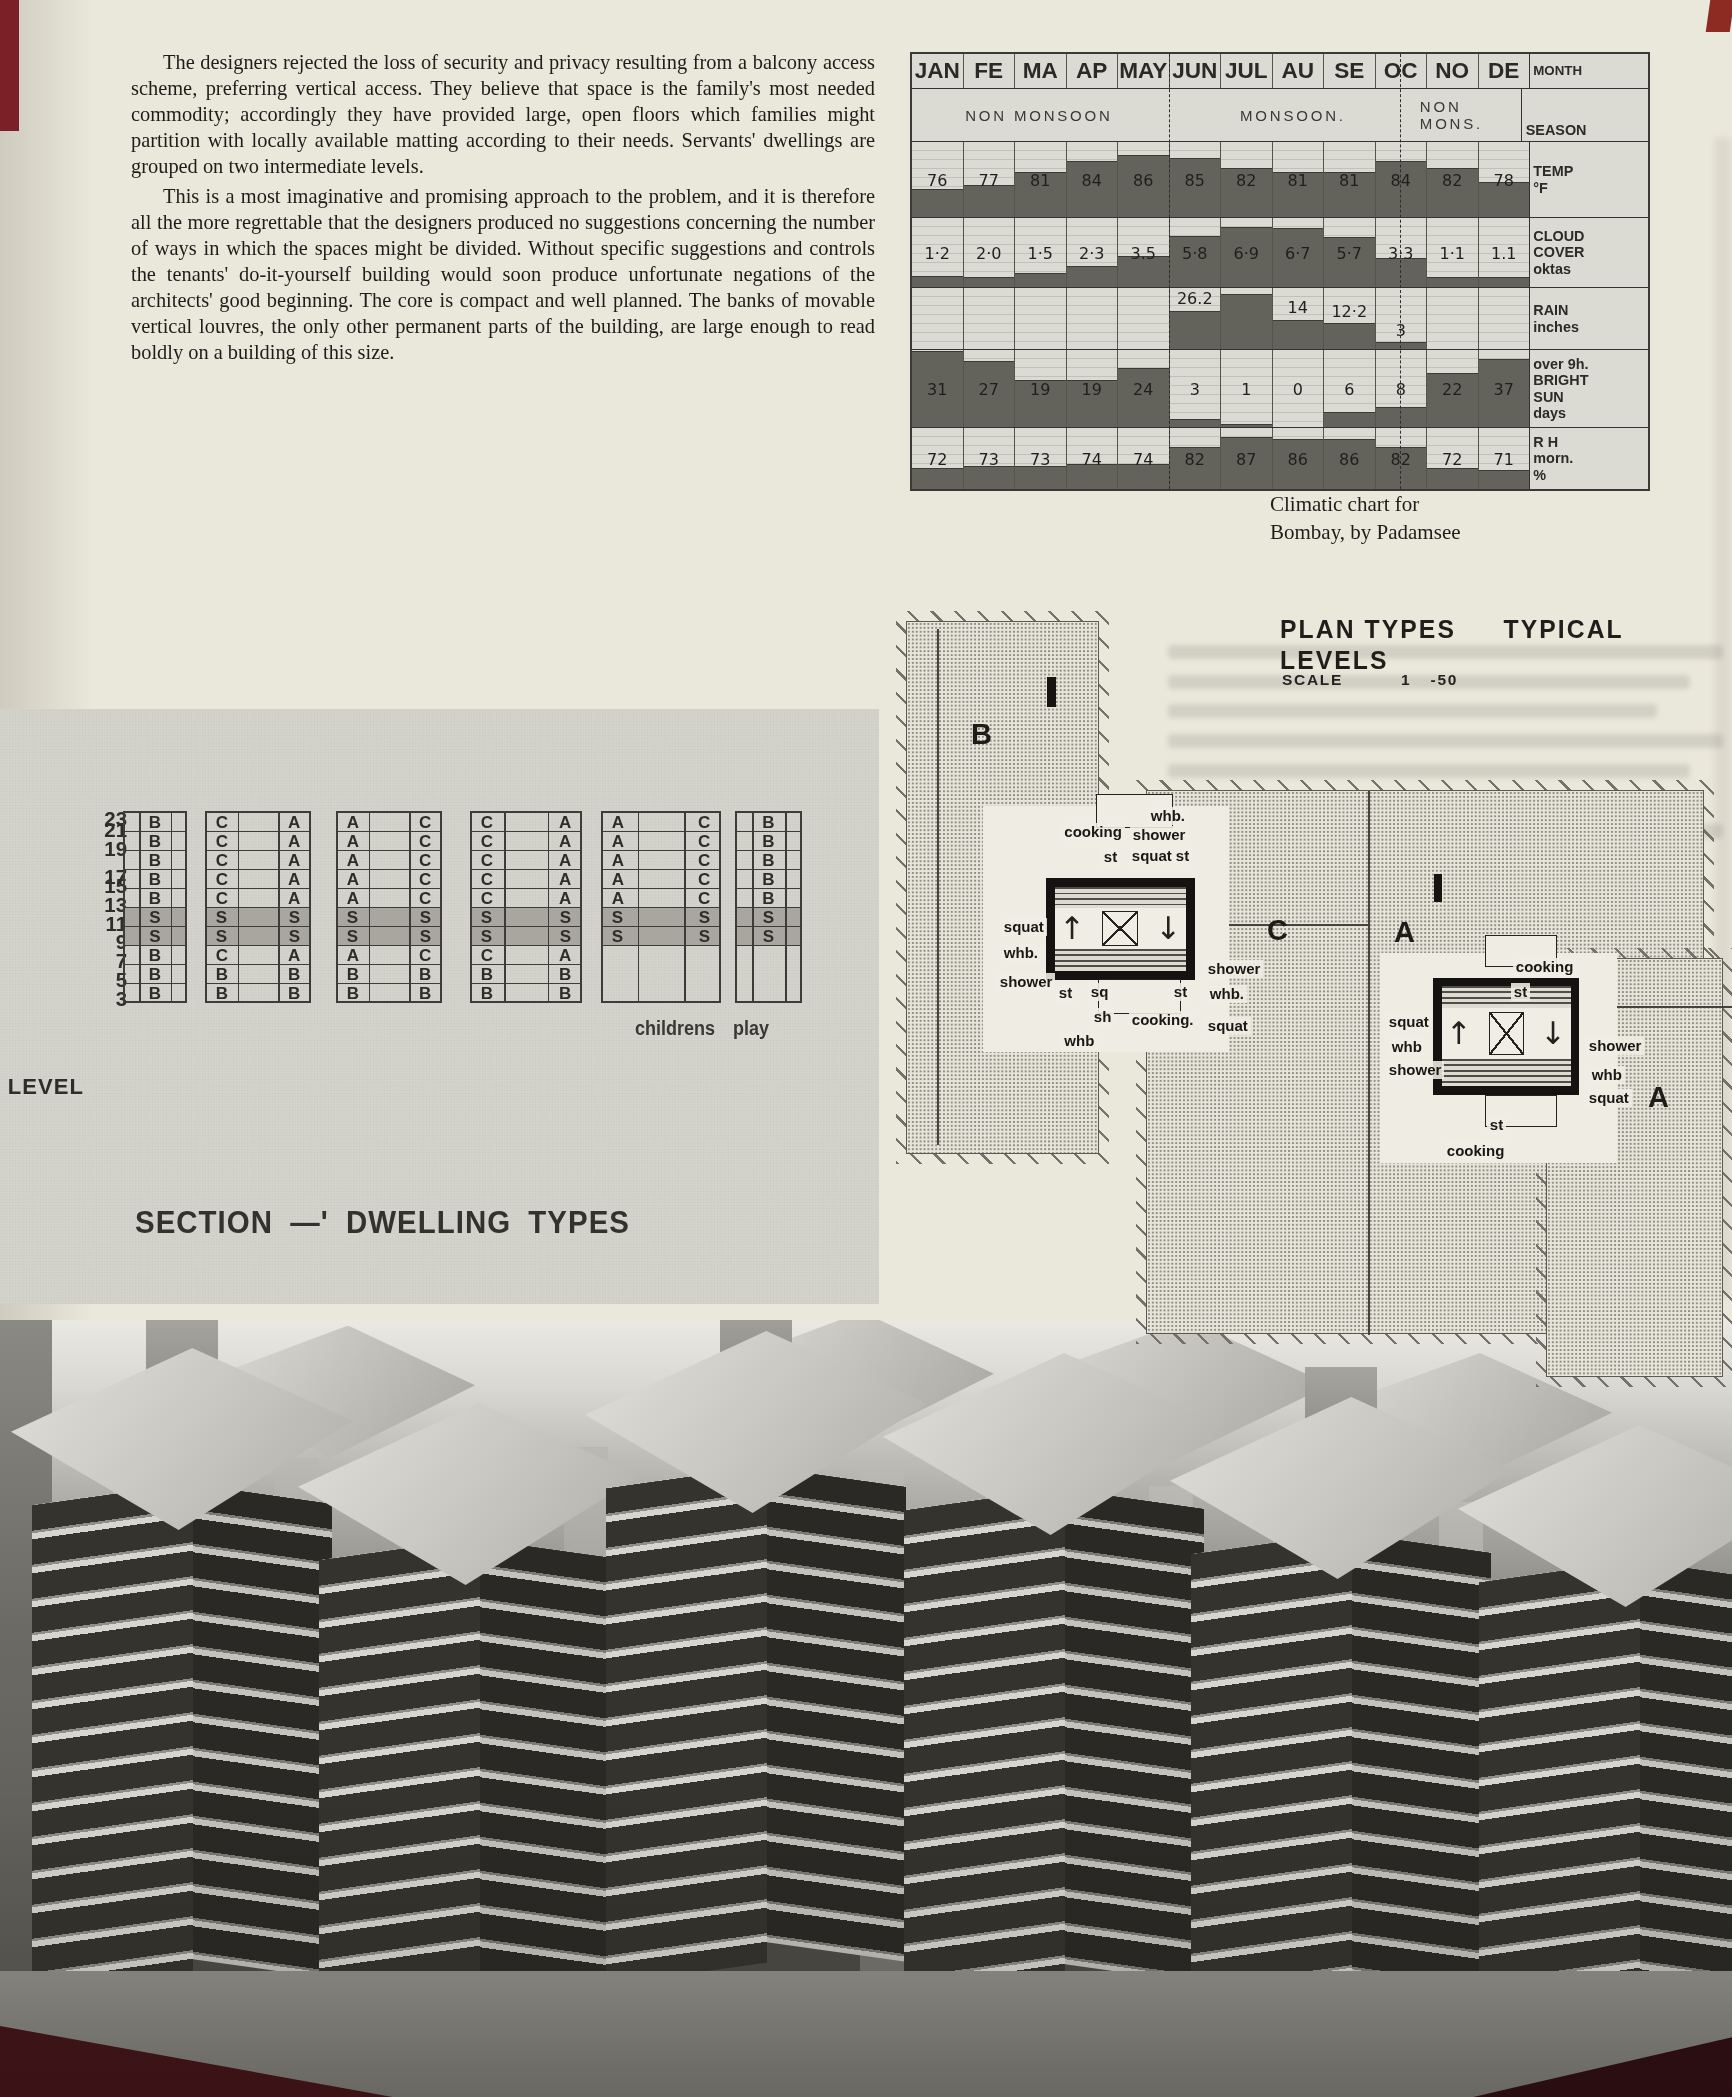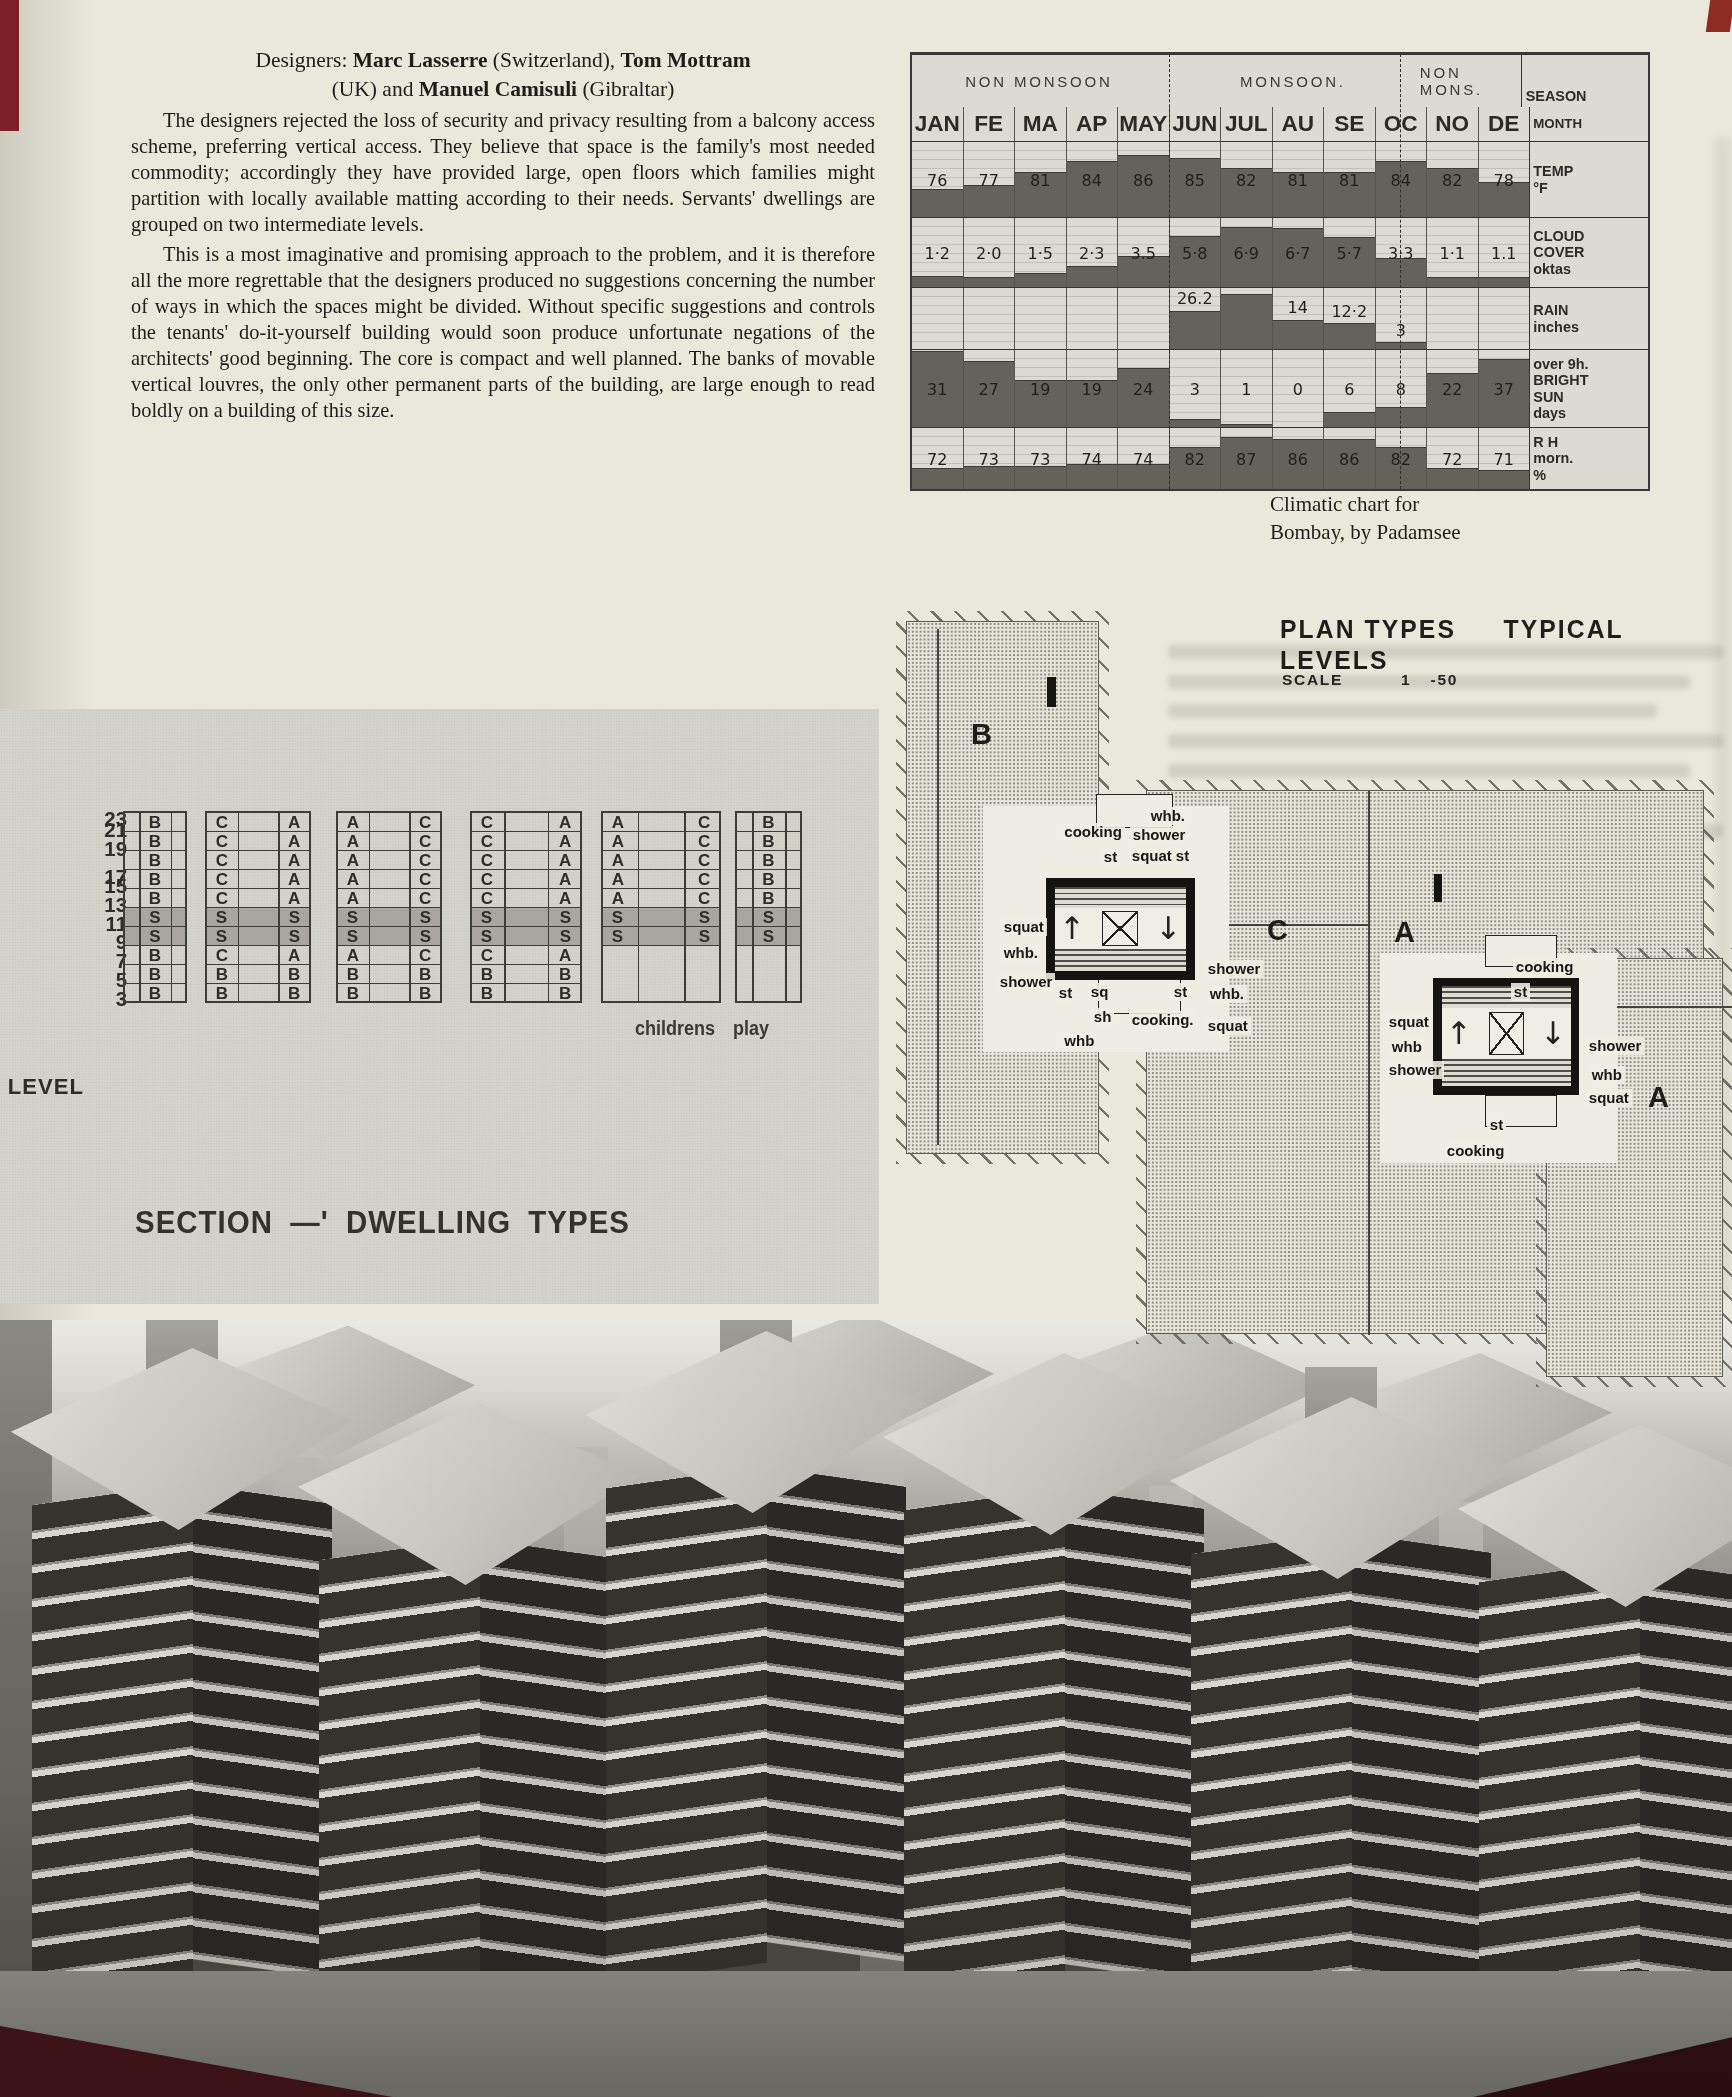--- a/index.html
+++ b/index.html
@@ -125,51 +125,47 @@
       <div class="ghost-line" style="left: 1168px; top: 675px; width: 522px;"></div>
       <div class="ghost-line" style="left: 1168px; top: 704px; width: 489px;"></div>
       <div class="ghost-line" style="left: 1168px; top: 734px; width: 555px;"></div>
       <div class="ghost-line" style="left: 1168px; top: 764px; width: 522px;"></div>
       <div class="ghost-line" style="left: 1168px; top: 794px; width: 489px;"></div>
       <div class="ghost-line" style="left: 1168px; top: 824px; width: 555px;"></div>
       <div class="ghost-edge" style="left: 1715px; top: 138px; width: 15.5px; height: 1159px;"></div>
     </div>
 
   <div class="article">
-    <div class="byline">
-      <span>Designers: </span><b>Marc Lasserre</b><span> (Switzerland), </span><b>Tom Mottram</b><br>
-      <span>(UK) and </span><b>Manuel Camisuli</b><span> (Gibraltar)</span>
-    </div>
     <p class="para">The designers rejected the loss of security and privacy resulting from a balcony access scheme, preferring vertical access. They believe that space is the family's most needed commodity; accordingly they have provided large, open floors which families might partition with locally available matting according to their needs. Servants' dwellings are grouped on two intermediate levels.</p>
     <p class="para">This is a most imaginative and promising approach to the problem, and it is therefore all the more regrettable that the designers produced no suggestions concerning the number of ways in which the spaces might be divided. Without specific suggestions and controls the tenants' do-it-yourself building would soon produce unfortunate negations of the architects' good beginning. The core is compact and well planned. The banks of movable vertical louvres, the only other permanent parts of the building, are large enough to read boldly on a building of this size.</p>
   </div>
 
   <div class="chart" id="chart">
     <div class="dash dash1"></div>
     <div class="dash dash2"></div>
-  <div class="c-row r-season" style="height: 53px;">
-        <div class="c-season" style="flex: 5 1 0%;">NON  MONSOON</div>
-        <div class="c-season" style="flex: 5 1 0%;">MONSOON.</div>
-        <div class="c-season" style="flex: 2 1 0%;">NON MONS.</div>
-        <div class="c-label" style="justify-content: flex-end;">SEASON</div>
-      </div>
-      <div class="c-row r-months" style="height: 34px;">
+  <div class="c-row r-months" style="height: 34px;">
         <div class="c-cell c-month">JAN</div>
         <div class="c-cell c-month">FE</div>
         <div class="c-cell c-month">MA</div>
         <div class="c-cell c-month">AP</div>
         <div class="c-cell c-month">MAY</div>
         <div class="c-cell c-month">JUN</div>
         <div class="c-cell c-month">JUL</div>
         <div class="c-cell c-month">AU</div>
         <div class="c-cell c-month">SE</div>
         <div class="c-cell c-month">OC</div>
         <div class="c-cell c-month">NO</div>
         <div class="c-cell c-month">DE</div>
         <div class="c-cell c-label" style="font-size: 13.3px;">MONTH</div>
+      </div>
+      <div class="c-row r-season" style="height: 53px;">
+        <div class="c-season" style="flex: 5 1 0%;">NON  MONSOON</div>
+        <div class="c-season" style="flex: 5 1 0%;">MONSOON.</div>
+        <div class="c-season" style="flex: 2 1 0%;">NON MONS.</div>
+        <div class="c-label" style="justify-content: flex-end;">SEASON</div>
       </div>
       <div class="c-row r-data" style="height: 76px;">
         <div class="c-cell c-data">
           <div class="c-bar" style="height: 36.3636%;"></div>
           <span class="c-val">76</span>
         </div>
         <div class="c-cell c-data">
           <div class="c-bar" style="height: 40.9091%;"></div>
           <span class="c-val">77</span>
         </div>

